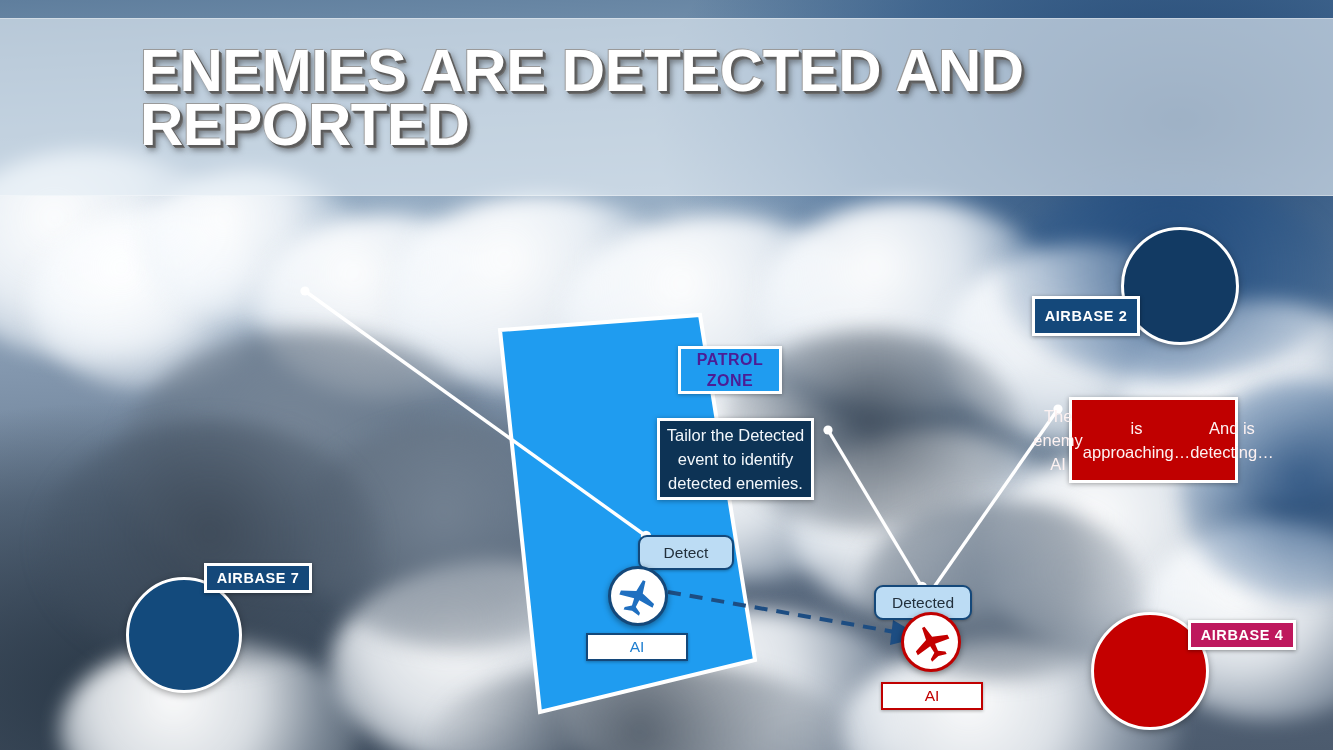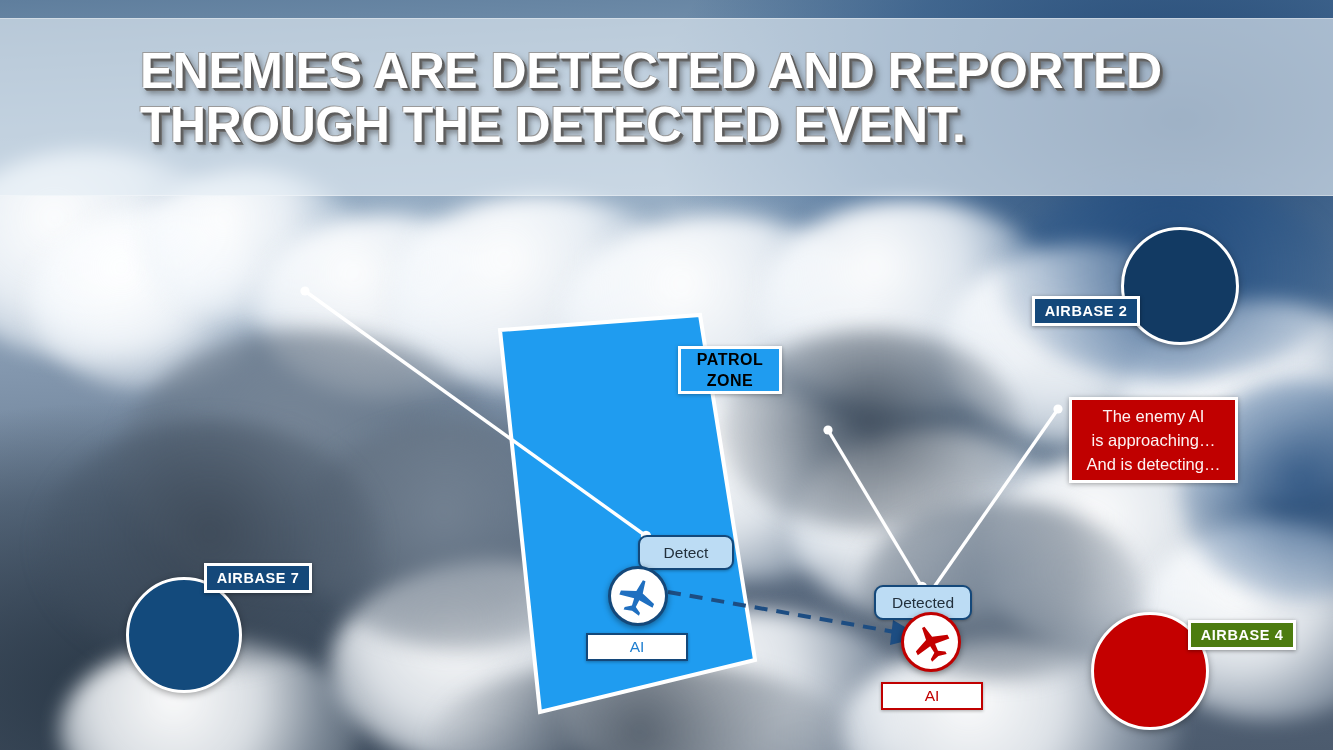--- a/index.html
+++ b/index.html
@@ -24,21 +24,21 @@
 
   
   .title-band{
     position:absolute; left:0; top:18px; width:1333px; height:178px;
     background:rgba(228,237,245,.66);
     border-top:1px solid rgba(255,255,255,.35);
     border-bottom:1px solid rgba(255,255,255,.35);
   }
   .title-text{
     position:absolute; left:140px; top:44px; width:1120px;
-    font-size:50px; font-weight:bold; line-height:54px;
+    font-size:60px; font-weight:bold; line-height:54px;
     letter-spacing:-.5px; color:#ffffff;
     text-shadow:
       2px 2px 0 #5c5c5c, 3px 3px 0 #6d6d6d, 1px 1px 0 #7a7a7a,
       -1px -1px 0 #9a9a9a, 4px 5px 6px rgba(40,40,40,.55);
   }
 
   
   #vec{ position:absolute; inset:0; }
 
   
@@ -59,26 +59,26 @@
     background:#c00000; border:3px solid #ffffff; color:#fdf2f2;
     font-size:16.5px; line-height:24px;
     box-shadow:0 1px 5px rgba(0,0,0,.35);
   }
   .tag-navy{
     background:#14487a; border:3px solid #ffffff; color:#ffffff;
     font-size:14.5px; font-weight:bold; letter-spacing:.6px;
     box-shadow:0 1px 4px rgba(0,0,0,.4);
   }
   .tag-red{
-    background:#4d7c0f; border:3px solid #ffffff; color:#ffffff;
+    background:#be185d; border:3px solid #ffffff; color:#ffffff;
     font-size:14.5px; font-weight:bold; letter-spacing:.6px;
     box-shadow:0 1px 4px rgba(0,0,0,.4);
   }
   .tag-zone{
-    background:#1f9cf0; border:3px solid #ffffff; color:#000000;
+    background:#1f9cf0; border:3px solid #ffffff; color:#4c1d95;
     font-size:16px; font-weight:bold; line-height:21px; letter-spacing:.5px;
     box-shadow:0 1px 4px rgba(0,0,0,.3);
   }
   .ev-chip{
     background:#bcdcf4; border:2.5px solid #14487a; border-radius:9px;
     color:#22303c; font-size:15.5px;
     box-shadow:0 1px 3px rgba(0,0,0,.3);
   }
   .lbl-blue{
     background:#ffffff; border:2.5px solid #14487a; color:#1f7fd0;
@@ -136,21 +136,20 @@
     <div class="cloud cl-d" style="left:720px;  top:330px; width:300px; height:200px;"></div>
     <div class="cloud cl-g" style="left:860px;  top:500px; width:280px; height:180px;"></div>
     <div class="cloud cl-d" style="left:430px;  top:660px; width:420px; height:160px;"></div>
     <div class="cloud cl-b" style="left:1000px; top:180px; width:340px; height:200px;"></div>
     <div class="cloud cl-b" style="left:1180px; top:380px; width:240px; height:220px;"></div>
   </div>
 
   <div class="title-band"></div>
   <div class="title-text">
     <div>ENEMIES ARE DETECTED AND REPORTED</div>
-    <div>THROUGH THE DETECTED EVENT.</div>
   </div>
 
   <svg id="vec" width="1333" height="750" viewBox="0 0 1333 750">
 
     <polygon points="500,330 700,315 755,660 540,712" fill="#1f9cf0" stroke="#ffffff" stroke-width="4" stroke-linejoin="miter"></polygon>
 
     <g>
       <line x1="305" y1="291" x2="646" y2="536" stroke="#ffffff" stroke-width="3.4"></line>
       <circle cx="305" cy="291" r="4.6" fill="#ffffff"></circle>
       <circle cx="646" cy="536" r="5.2" fill="#ffffff"></circle>
@@ -171,31 +170,36 @@
       <line x1="668" y1="592" x2="895" y2="632" stroke="#1d4d82" stroke-width="4" stroke-dasharray="13 9"></line>
       <polygon points="893,620 922,637 890,645" fill="#1d4d82"></polygon>
     </g>
   </svg>
 
   <div class="base-circle base-navy" style="left:126px;  top:577px; width:116px; height:116px;"></div>
   <div class="base-circle base-navy2" style="left:1121px; top:227px; width:118px; height:118px;"></div>
   <div class="base-circle base-red" style="left:1091px; top:612px; width:118px; height:118px;"></div>
 
   <div class="box tag-navy" style="left:204px; top:563px; width:108px; height:30px;">AIRBASE 7</div>
-  <div class="box tag-navy" style="left:1032px; top:296px; width:108px; height:30px;">AIRBASE 2</div>
+  <div class="box tag-navy" style="left:1032px; top:296px; width:108px; height:40px;">AIRBASE 2</div>
   <div class="box tag-red" style="left:1188px; top:620px; width:108px; height:30px;">AIRBASE 4</div>
 
   <div class="box tag-zone" style="left:678px; top:346px; width:104px; height:48px; flex-direction:column;">
     <span>PATROL</span>
     <span>ZONE</span>
   </div>
 
 
-
-  <div class="box cal-red" style="left:1069px; top:397px; width:169px; height:86px; flex-direction:column;">
+  <div class="box cal-navy-dark" style="left:657px; top:418px; width:157px; height:82px; flex-direction:column;">
+    <span>Tailor the Detected</span>
+    <span>event to identify</span>
+    <span>detected enemies.</span>
+  </div>
+
+  <div class="box cal-red" style="left:1069px; top:397px; width:169px; height:86px; flex-direction:row;">
     <span>The enemy AI</span>
     <span>is approaching…</span>
     <span>And is detecting…</span>
   </div>
 
   <div class="box ev-chip" style="left:638px; top:535px; width:96px; height:35px;">Detect</div>
   <div class="box ev-chip" style="left:874px; top:585px; width:98px; height:35px;">Detected</div>
 
   <div class="plane plane-blue" style="left:608px; top:566px; width:60px; height:60px;">
     <svg width="44" height="44" viewBox="0 0 64 64">

